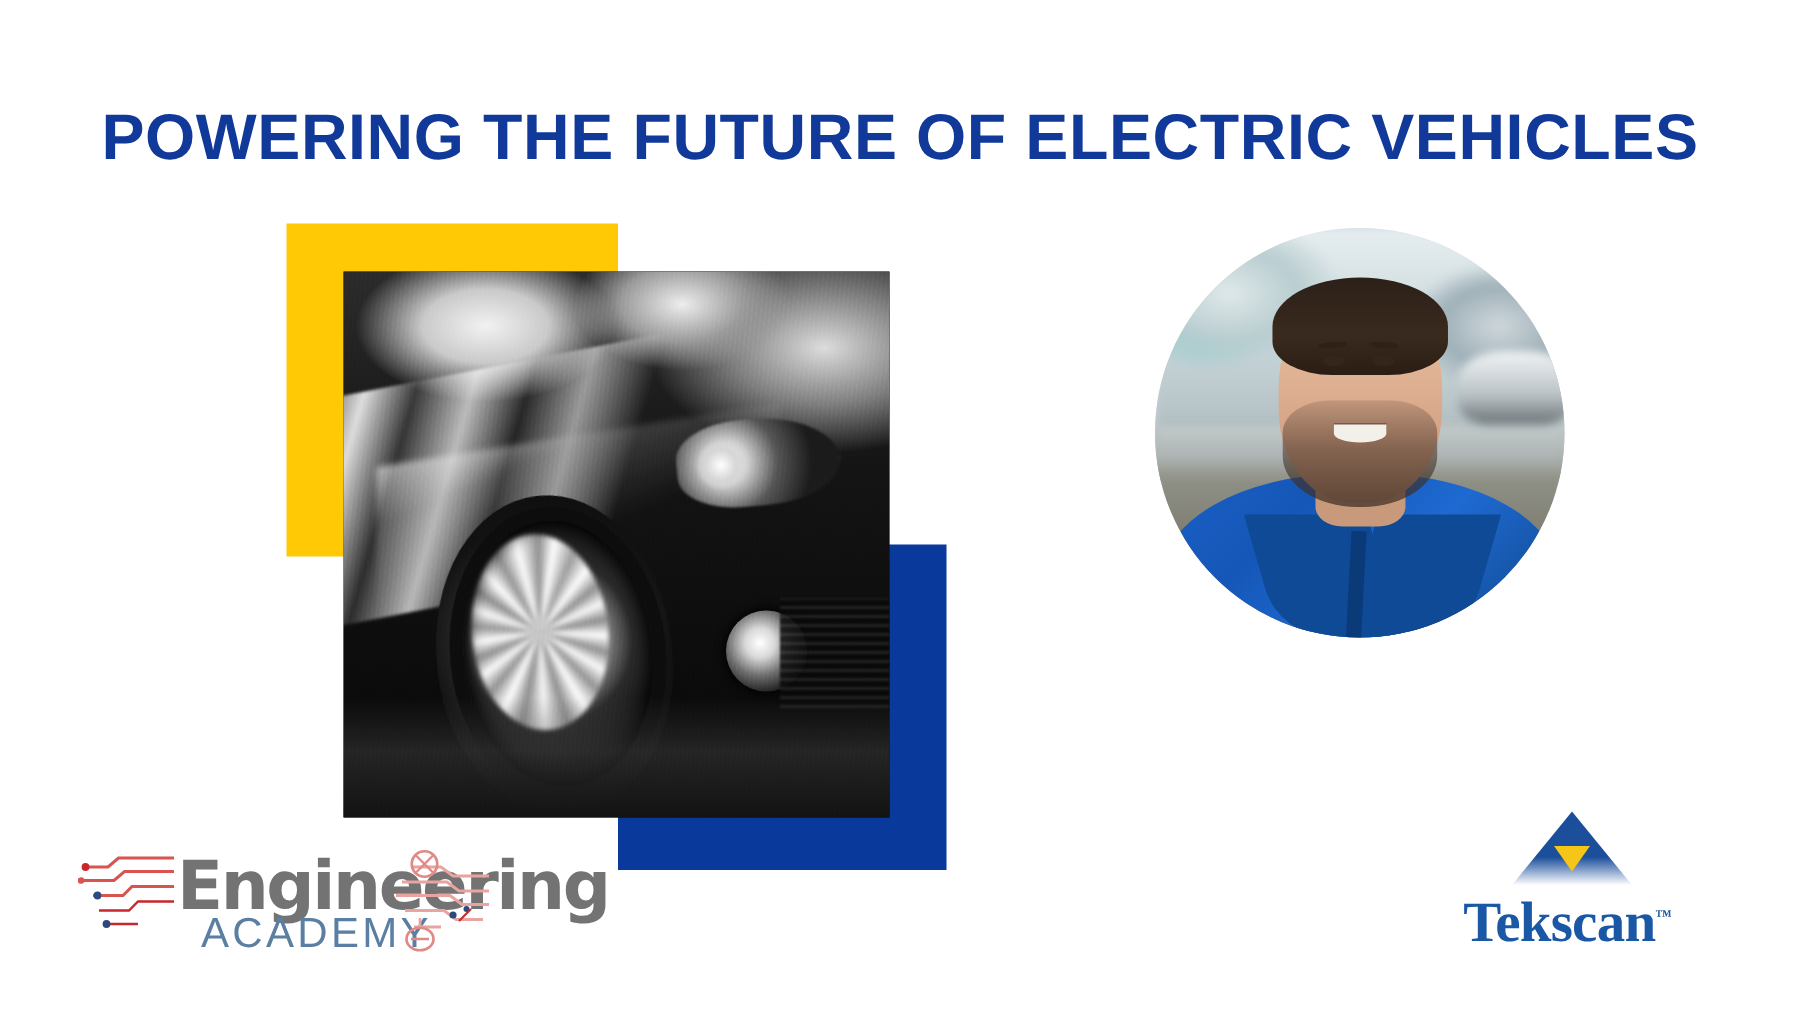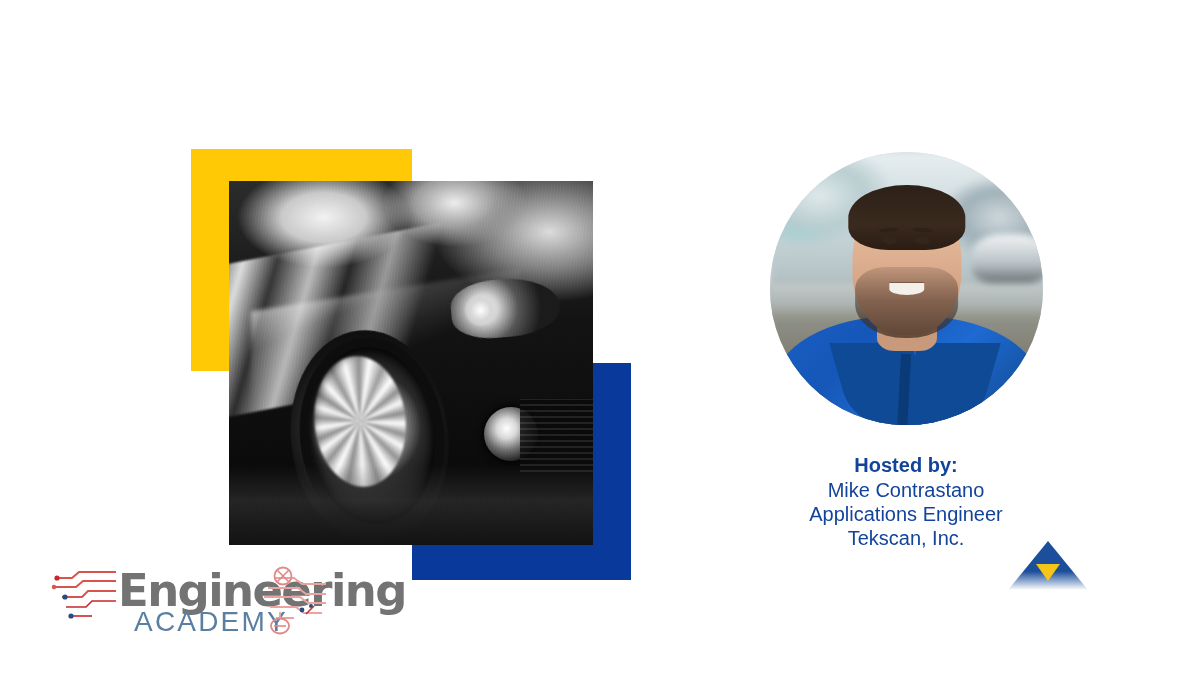--- a/index.html
+++ b/index.html
@@ -421,20 +421,21 @@
     font-size: 11px;
     vertical-align: super;
     letter-spacing: 0;
   }
 </style>
 </head>
 <body>
 
 <div class="slide">
 
+  <div class="slide-title">POWERING THE FUTURE OF ELECTRIC VEHICLES</div>
 
   <div class="yellow-square"></div>
 
   <div class="blue-square"></div>
 
   <div class="car-photo">
     <div class="sky"></div>
     <div class="body-shine"></div>
     <div class="hood"></div>
     <div class="headlamp"></div>
@@ -457,26 +458,20 @@
     <div class="face"></div>
     <div class="hair"></div>
     <div class="beard"></div>
     <div class="brow-l"></div>
     <div class="brow-r"></div>
     <div class="eye-l"></div>
     <div class="eye-r"></div>
     <div class="smile"></div>
   </div>
 
-  <div class="host-block">
-    <div class="hosted-by">Hosted by:</div>
-    <div class="host-line">Mike Contrastano</div>
-    <div class="host-line">Applications Engineer</div>
-    <div class="host-line">Tekscan, Inc.</div>
-  </div>
 
   <div class="ea-logo">
     <svg class="ea-traces-left" viewBox="0 0 70 52">
       <g fill="none" stroke="#d9534f" stroke-width="2">
         <path d="M6 8 H20 L27 2 H64"></path>
         <path d="M2 17 H24 L31 11 H64"></path>
         <path d="M10 27 H30 L36 21 H64"></path>
       </g>
       <g fill="none" stroke="#c8272d" stroke-width="1.6">
         <path d="M14 37 H34 L40 31 H64"></path>
@@ -515,15 +510,18 @@
       <defs>
         <linearGradient id="tekFade" x1="0" y1="0" x2="0" y2="1">
           <stop offset="0%" stop-color="#1B4E9B" stop-opacity="1"></stop>
           <stop offset="62%" stop-color="#1B4E9B" stop-opacity="1"></stop>
           <stop offset="100%" stop-color="#1B4E9B" stop-opacity="0"></stop>
         </linearGradient>
       </defs>
       <path d="M42 3 L82 52 L2 52 Z" fill="url(#tekFade)"></path>
       <path d="M30 26 H54 L42 43 Z" fill="#F5C518"></path>
     </svg>
+    <div class="tek-word">
+      <span>Tekscan</span><span class="tm">™</span>
+    </div>
   </div>
 
 </div>
 
 </body></html>

